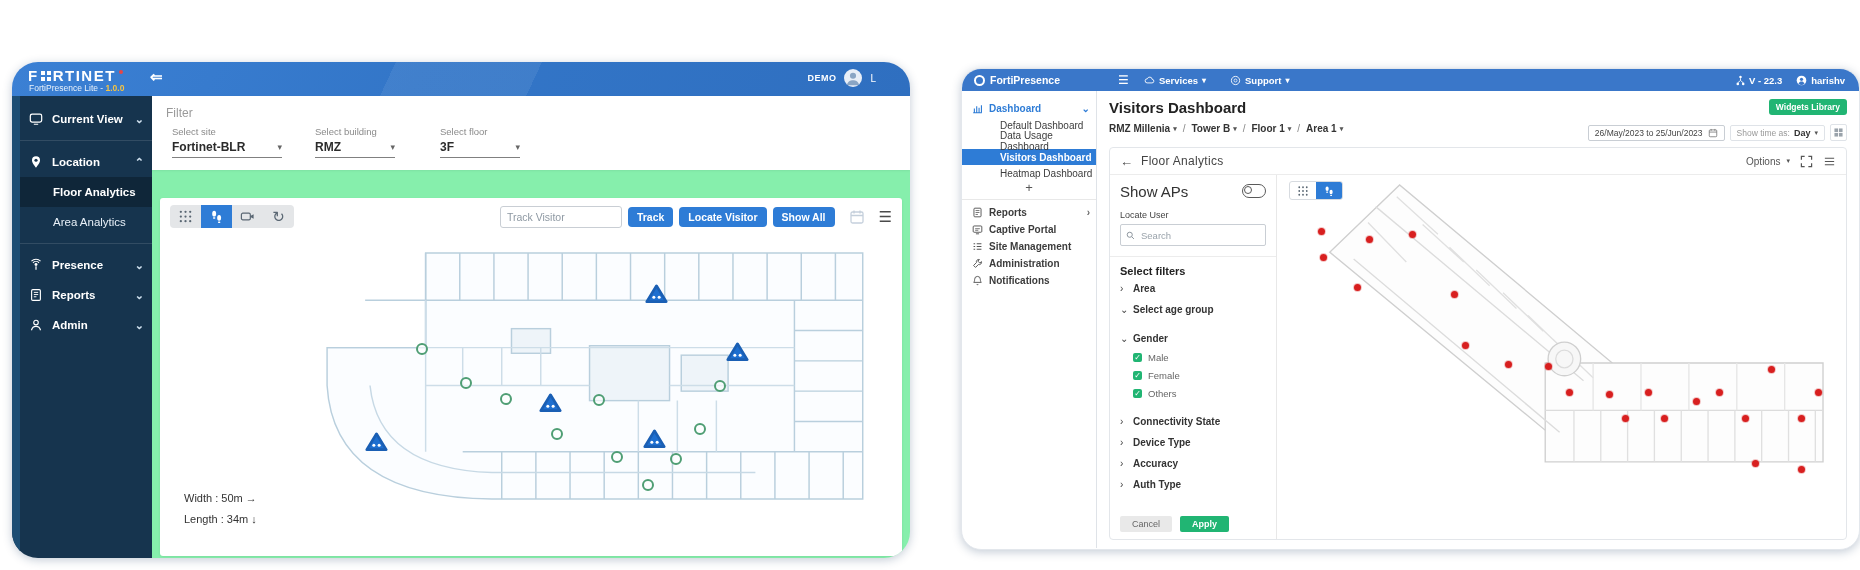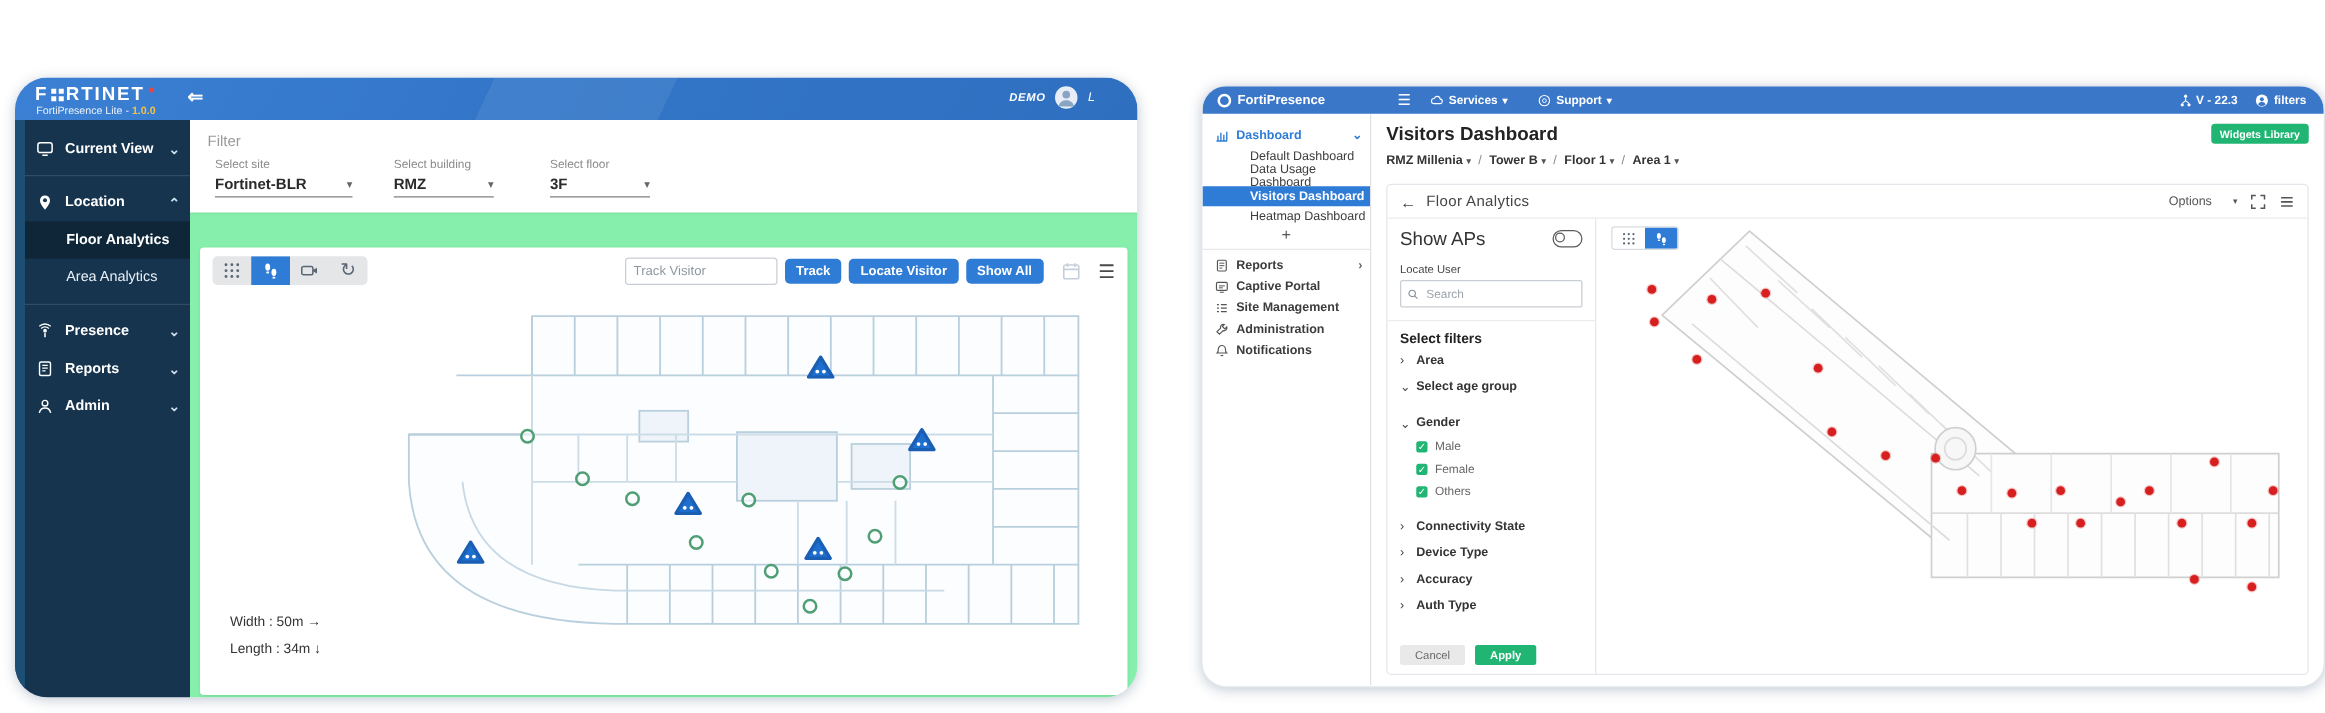--- a/index.html
+++ b/index.html
@@ -14,21 +14,21 @@
   #lc-header:after{content:"";position:absolute;inset:0;
      background:linear-gradient(115deg,transparent 42%,rgba(255,255,255,.07) 42%,rgba(255,255,255,.07) 58%,transparent 58%);}
   .logo-row{position:absolute;left:16px;top:5px;display:flex;align-items:center;color:#fff;z-index:2;}
   .logo-f,.logo-rest{font-weight:bold;font-size:15px;letter-spacing:1.5px;}
   .logo-o{display:inline-grid;grid-template-columns:4px 4px;grid-template-rows:4px 4px;gap:2px;margin:0 2px;}
   .logo-o i{background:#fff;display:block;}
   .logo-reg{width:4px;height:4px;background:#e84545;border-radius:50%;margin-left:3px;margin-top:-8px;}
   .lc-sub{position:absolute;left:17px;top:21px;font-size:8.5px;color:#eaf2fb;z-index:2;}
   .lc-sub b{color:#f5c342;font-weight:bold;}
   .collapse{position:absolute;left:138px;top:6px;color:#fff;font-size:15px;font-weight:bold;z-index:3;cursor:pointer;}
-  .lc-head-right{position:absolute;right:34px;top:7px;display:flex;align-items:center;gap:8px;z-index:3;color:#fff;font-style:italic;}
+  .lc-head-right{position:absolute;right:34px;top:7px;display:flex;align-items:center;gap:8px;z-index:3;color:#fff;}
   .demo{font-size:9px;font-weight:bold;letter-spacing:.5px;}
   .avatar{width:18px;height:18px;border-radius:50%;background:#e8eef7;display:flex;align-items:center;justify-content:center;overflow:hidden;}
   .partial{font-size:10px;color:#fff;}
   #lc-body{display:flex;height:462px;}
   #lc-sidebar{width:140px;background:#16344e;position:relative;flex:none;color:#fff;}
   #lc-sidebar:before{content:"";position:absolute;left:0;top:0;bottom:0;width:8px;background:#1d4e74;}
   .side-item{display:flex;align-items:center;height:30px;padding:0 8px 0 16px;gap:9px;cursor:pointer;font-size:11.5px;font-weight:bold;}
   .side-item .chev{margin-left:auto;font-size:11px;color:#cfe0ee;}
   .side-sub{display:flex;align-items:center;height:30px;padding-left:41px;font-size:11.5px;cursor:pointer;color:#e8f0f8;}
   .side-sub.active{background:#0f2639;color:#fff;font-weight:bold;}
@@ -103,21 +103,21 @@
   .date-box svg{width:10px;height:10px;}
   .sta-box{border:1px solid #dfe3e8;border-radius:2px;font-size:8.5px;color:#999;padding:2px 6px;display:flex;align-items:center;gap:4px;cursor:pointer;}
   .sta-box b{color:#333;font-size:9px;}
   .mini-ic{width:15px;height:15px;border:1px solid #dfe3e8;border-radius:2px;display:flex;align-items:center;justify-content:center;cursor:pointer;}
   .mini-ic svg{width:9px;height:9px;}
   #widget{position:absolute;left:12px;right:12px;top:56px;bottom:8px;border:1px solid #e3e6ea;border-radius:4px;background:#fff;}
   #w-header{height:26px;border-bottom:1px solid #ececec;display:flex;align-items:center;padding:0 10px;gap:8px;}
   .w-back{font-size:13px;color:#444;cursor:pointer;}
   .w-title{font-size:12px;color:#444;letter-spacing:.3px;}
   .w-right{margin-left:auto;display:flex;align-items:center;gap:10px;color:#555;}
-  .w-opt{font-size:10px;cursor:pointer;display:flex;gap:17px;align-items:center;}
+  .w-opt{font-size:10px;cursor:pointer;display:flex;gap:6px;align-items:center;}
   .w-ic{width:13px;height:13px;cursor:pointer;}
   #w-body{display:flex;position:absolute;top:27px;bottom:0;left:0;right:0;}
   #filters-col{width:146px;flex:none;border-right:1px solid #e8e8e8;padding:8px 10px;position:relative;font-size:10px;}
   .showaps{display:flex;align-items:center;height:16px;}
   .showaps .lab{font-size:15px;color:#333;}
   .toggle{margin-left:auto;width:22px;height:12px;border:1.5px solid #5a5a5a;border-radius:7px;position:relative;cursor:pointer;}
   .toggle i{position:absolute;left:1px;top:1px;width:8px;height:8px;border:1.5px solid #5a5a5a;border-radius:50%;box-sizing:border-box;}
   .locate-lab{margin-top:11px;font-size:9px;color:#444;}
   .search-box{margin-top:4px;height:20px;border:1px solid #c9ced4;border-radius:2px;display:flex;align-items:center;padding:0 5px;gap:4px;}
   .search-box svg{width:9px;height:9px;flex:none;}
@@ -402,21 +402,21 @@
             <path d="M6 4v3M6 7 2.4 10M6 7l3.6 3" stroke="#fff" stroke-width="1.1" fill="none"></path>
           </svg>
         <span>V - 22.3</span>
       </div>
       <div class="rc-user">
         <svg viewBox="0 0 16 16" width="11" height="11">
             <circle cx="8" cy="8" r="7" fill="#fff"></circle>
             <circle cx="8" cy="6.3" r="2.3" fill="#3a77c9"></circle>
             <path d="M3.6 12.6c.9-2.3 2.7-3.2 4.4-3.2s3.5.9 4.4 3.2a7 7 0 0 1-8.8 0z" fill="#3a77c9"></path>
           </svg>
-        <span>filters</span>
+        <span>harishv</span>
       </div>
     </div>
   </div>
   <div id="rc-body">
     <div id="rc-menu">
       <div class="m-parent">
         <svg viewBox="0 0 14 14">
             <path d="M1.5 12.5h11M3 12V7m3 5V4m3 8V6m3 6V3" stroke="#2e7cd6" stroke-width="1.4" fill="none"></path>
           </svg>
         <span>Dashboard</span>
@@ -488,20 +488,42 @@
         <span class="crumb-sep">/</span>
         <span class="crumb">
             <span>Floor 1</span>
             <span class="caret">▾</span>
           </span>
         <span class="crumb-sep">/</span>
         <span class="crumb">
             <span>Area 1</span>
             <span class="caret">▾</span>
           </span>
+      </div>
+      <div class="rc-ctrl">
+        <div class="date-box">
+          <span>26/May/2023 to 25/Jun/2023</span>
+          <svg viewBox="0 0 16 16">
+              <rect x="2" y="3" width="12" height="11" rx="1.5" fill="none" stroke="#777" stroke-width="1.3"></rect>
+              <path d="M2 6.5h12M5 1.5v3M11 1.5v3" stroke="#777" stroke-width="1.3"></path>
+            </svg>
+        </div>
+        <div class="sta-box">
+          <span>Show time as:</span>
+          <b>Day</b>
+          <span class="caret" style="font-size:7px;color:#555;">▾</span>
+        </div>
+        <div class="mini-ic">
+          <svg viewBox="0 0 10 10">
+              <rect x="0.5" y="0.5" width="4" height="4" fill="#9aa3ab"></rect>
+              <rect x="5.5" y="0.5" width="4" height="4" fill="#9aa3ab"></rect>
+              <rect x="0.5" y="5.5" width="4" height="4" fill="#9aa3ab"></rect>
+              <rect x="5.5" y="5.5" width="4" height="4" fill="#9aa3ab"></rect>
+            </svg>
+        </div>
       </div>
       <div id="widget">
         <div id="w-header">
           <span class="w-back">←</span>
           <span class="w-title">Floor Analytics</span>
           <div class="w-right">
             <span class="w-opt">
               <span>Options</span>
               <span class="caret" style="font-size:7px;">▾</span>
             </span>

